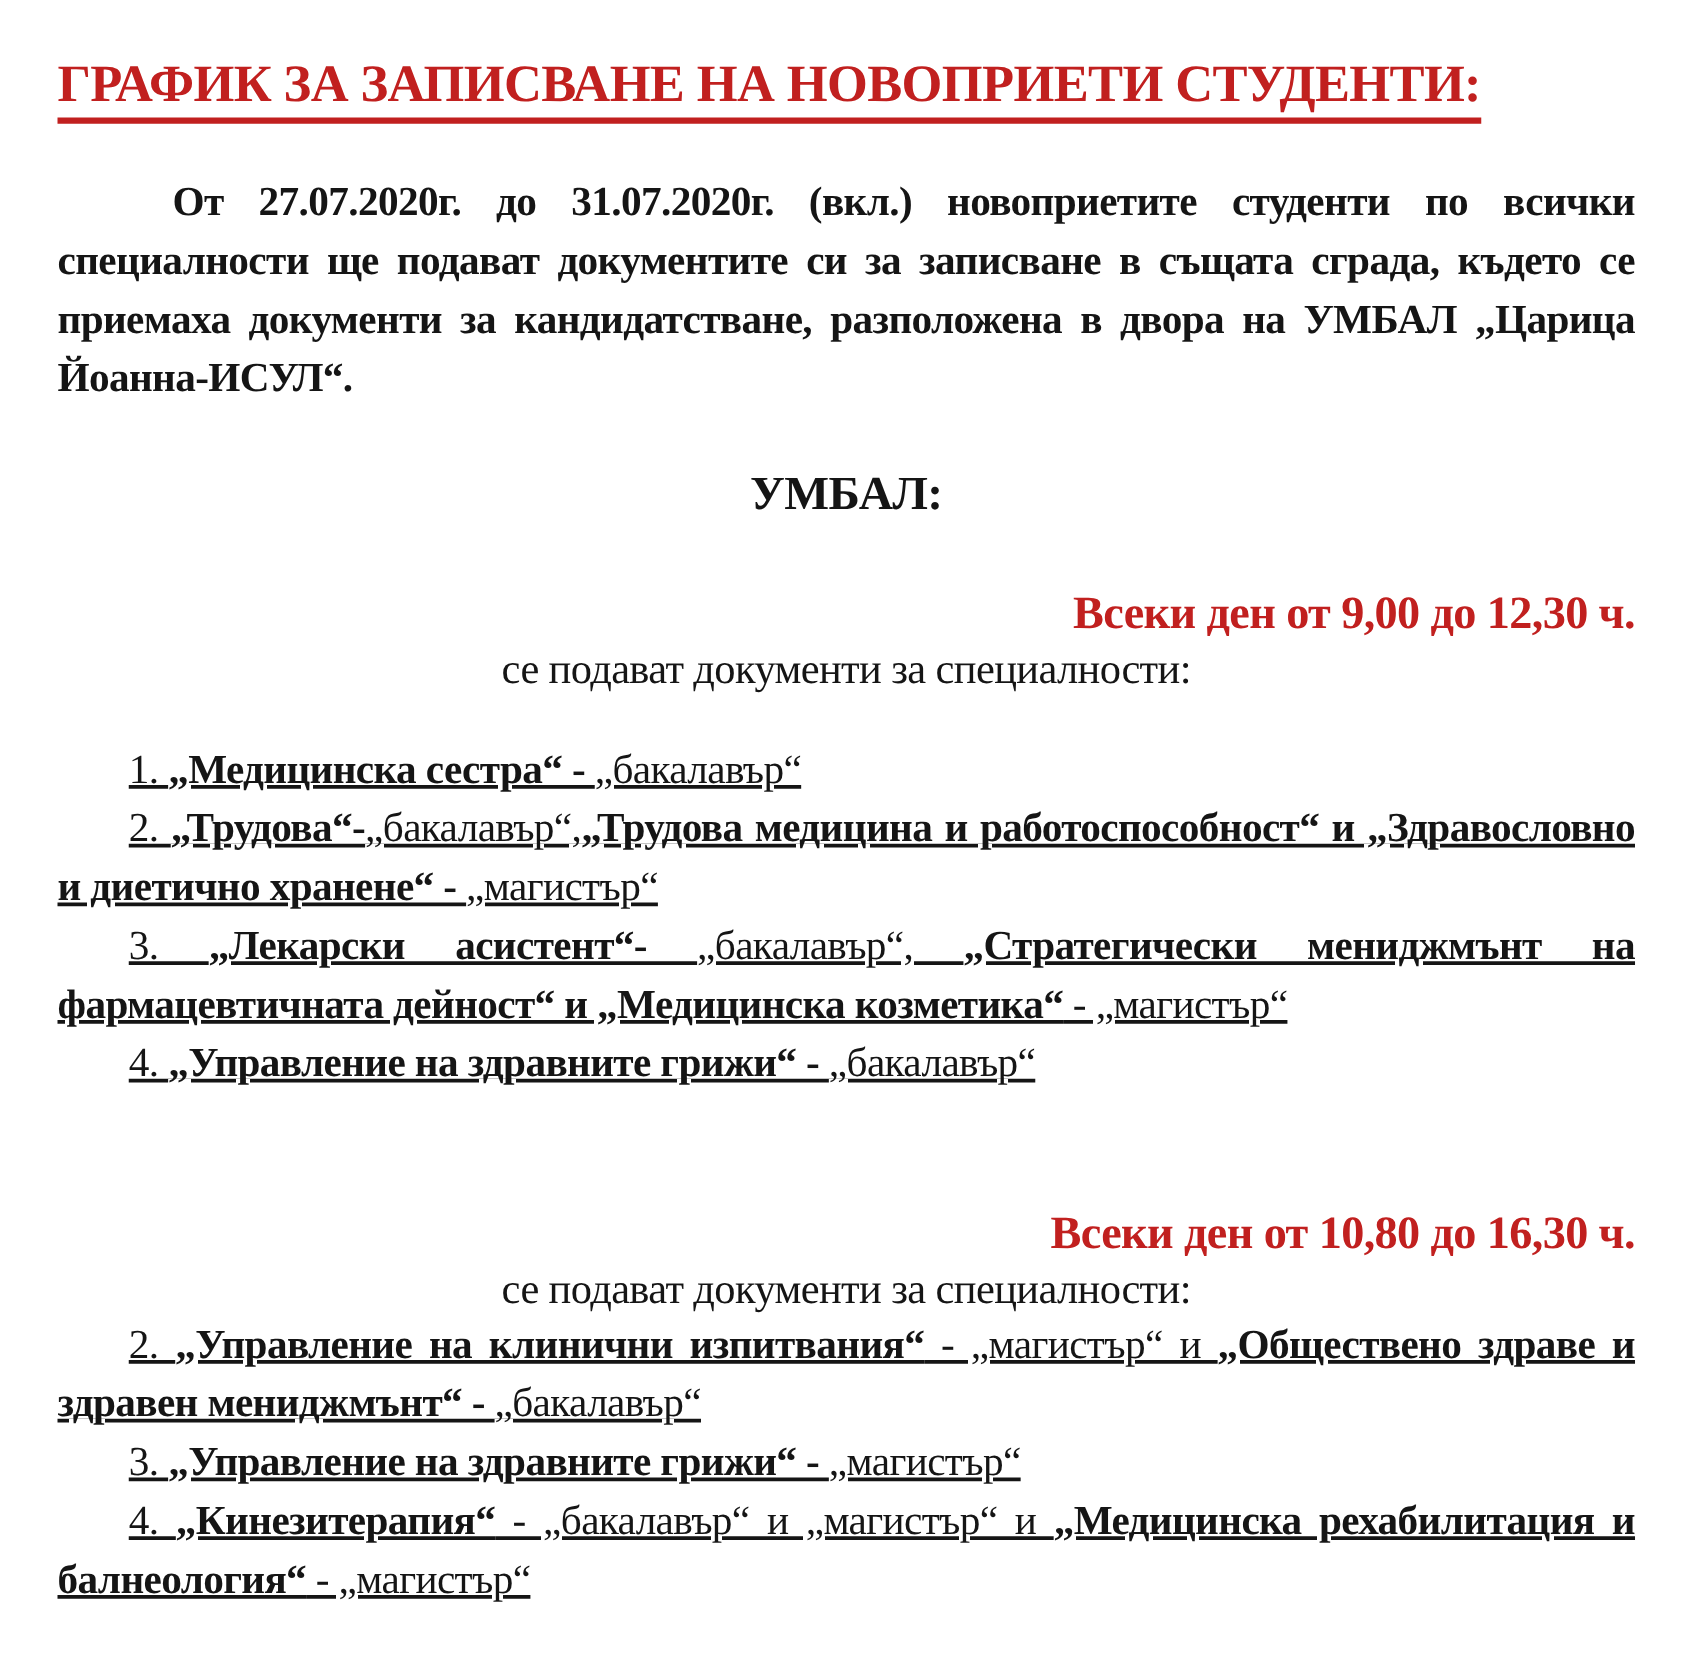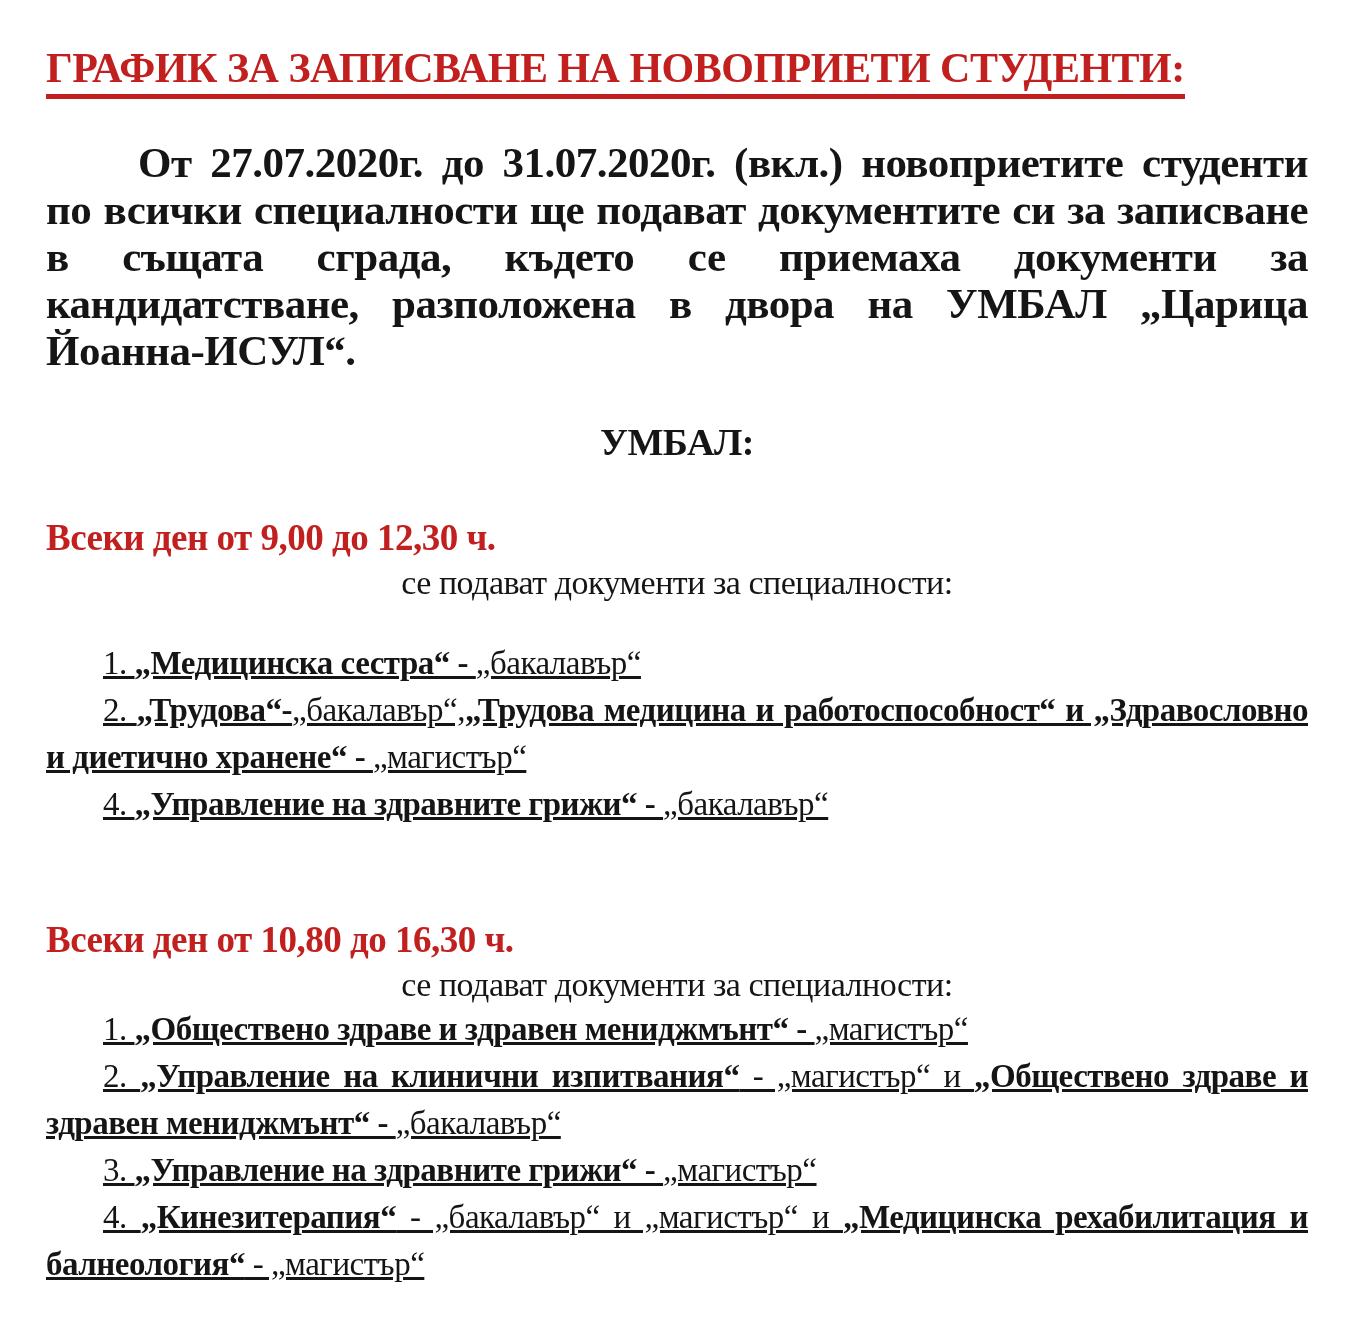--- a/index.html
+++ b/index.html
@@ -31,37 +31,37 @@
     color: var(--red);
     font-weight: 700;
     font-size: 42px;
     line-height: 1.08;
     letter-spacing: -0.5px;
     border-bottom: 5px solid var(--red);
     padding-bottom: 3px;
   }
   .intro {
     margin: 40px 0 0 0;
-    font-size: 43px;
+    font-size: 33px;
     font-weight: 700;
     line-height: 47px;
     text-align: justify;
     text-indent: 92px;
     letter-spacing: -0.5px;
   }
   .schedule-heading {
     margin: 46px 0 0 0;
     text-align: center;
     font-size: 38px;
     font-weight: 700;
     letter-spacing: -0.5px;
   }
   .session-time {
     margin: 52px 0 0 0;
-    text-align: left;
+    text-align: right;
     color: var(--red);
     font-size: 37px;
     font-weight: 700;
     letter-spacing: -0.5px;
   }
   .session-subtitle {
     margin: 5px 0 0 0;
     text-align: center;
     font-size: 34px;
     font-weight: 400;
@@ -96,28 +96,28 @@
   <p class="intro">От 27.07.2020г. до 31.07.2020г. (вкл.) новоприетите студенти по всички специалности ще подават документите си за записване в същата сграда, където се приемаха документи за кандидатстване, разположена в двора на УМБАЛ „Царица Йоанна-ИСУЛ“.</p>
 
   <div class="schedule-heading">УМБАЛ:</div>
 
   <section class="session session-1">
     <div class="session-time">Всеки ден от 9,00 до 12,30 ч.</div>
     <div class="session-subtitle">се подават документи за специалности:</div>
     <div class="items">
       <p class="item"><span class="seg-r">1. </span><span class="seg-b">„Медицинска сестра“ - </span><span class="seg-r">„бакалавър“</span></p>
       <p class="item"><span class="seg-r">2. </span><span class="seg-b">„Трудова“-</span><span class="seg-r">„бакалавър“,</span><span class="seg-b">„Трудова медицина и работоспособност“ и „Здравословно и диетично хранене“ - </span><span class="seg-r">„магистър“</span></p>
+      <p class="item"><span class="seg-r">3. </span><span class="seg-b">„Лекарски асистент“- </span><span class="seg-r">„бакалавър“, </span><span class="seg-b">„Стратегически мениджмънт на фармацевтичната дейност“ и „Медицинска козметика“</span><span class="seg-r">  - „магистър“</span></p>
       <p class="item"><span class="seg-r">4. </span><span class="seg-b">„Управление на здравните грижи“ - </span><span class="seg-r">„бакалавър“</span></p>
     </div>
   </section>
 
   <section class="session session-2">
     <div class="session-time">Всеки ден от 10,80 до 16,30 ч.</div>
     <div class="session-subtitle">се подават документи за специалности:</div>
     <div class="items">
-      <p class="item"><span class="seg-r">1. </span><span class="seg-b">„Обществено здраве и здравен мениджмънт“ - </span><span class="seg-r">„магистър“</span></p>
       <p class="item"><span class="seg-r">2. </span><span class="seg-b">„Управление на клинични изпитвания“</span><span class="seg-r"> - „магистър“ и </span><span class="seg-b">„Обществено здраве и здравен мениджмънт“ - </span><span class="seg-r">„бакалавър“</span></p>
       <p class="item"><span class="seg-r">3. </span><span class="seg-b">„Управление на здравните грижи“ - </span><span class="seg-r">„магистър“</span></p>
       <p class="item"><span class="seg-r">4. </span><span class="seg-b">„Кинезитерапия“</span><span class="seg-r"> - „бакалавър“ и „магистър“ и </span><span class="seg-b">„Медицинска рехабилитация и балнеология“</span><span class="seg-r"> - „магистър“</span></p>
     </div>
   </section>
 
 </div>
 
 </body></html>

